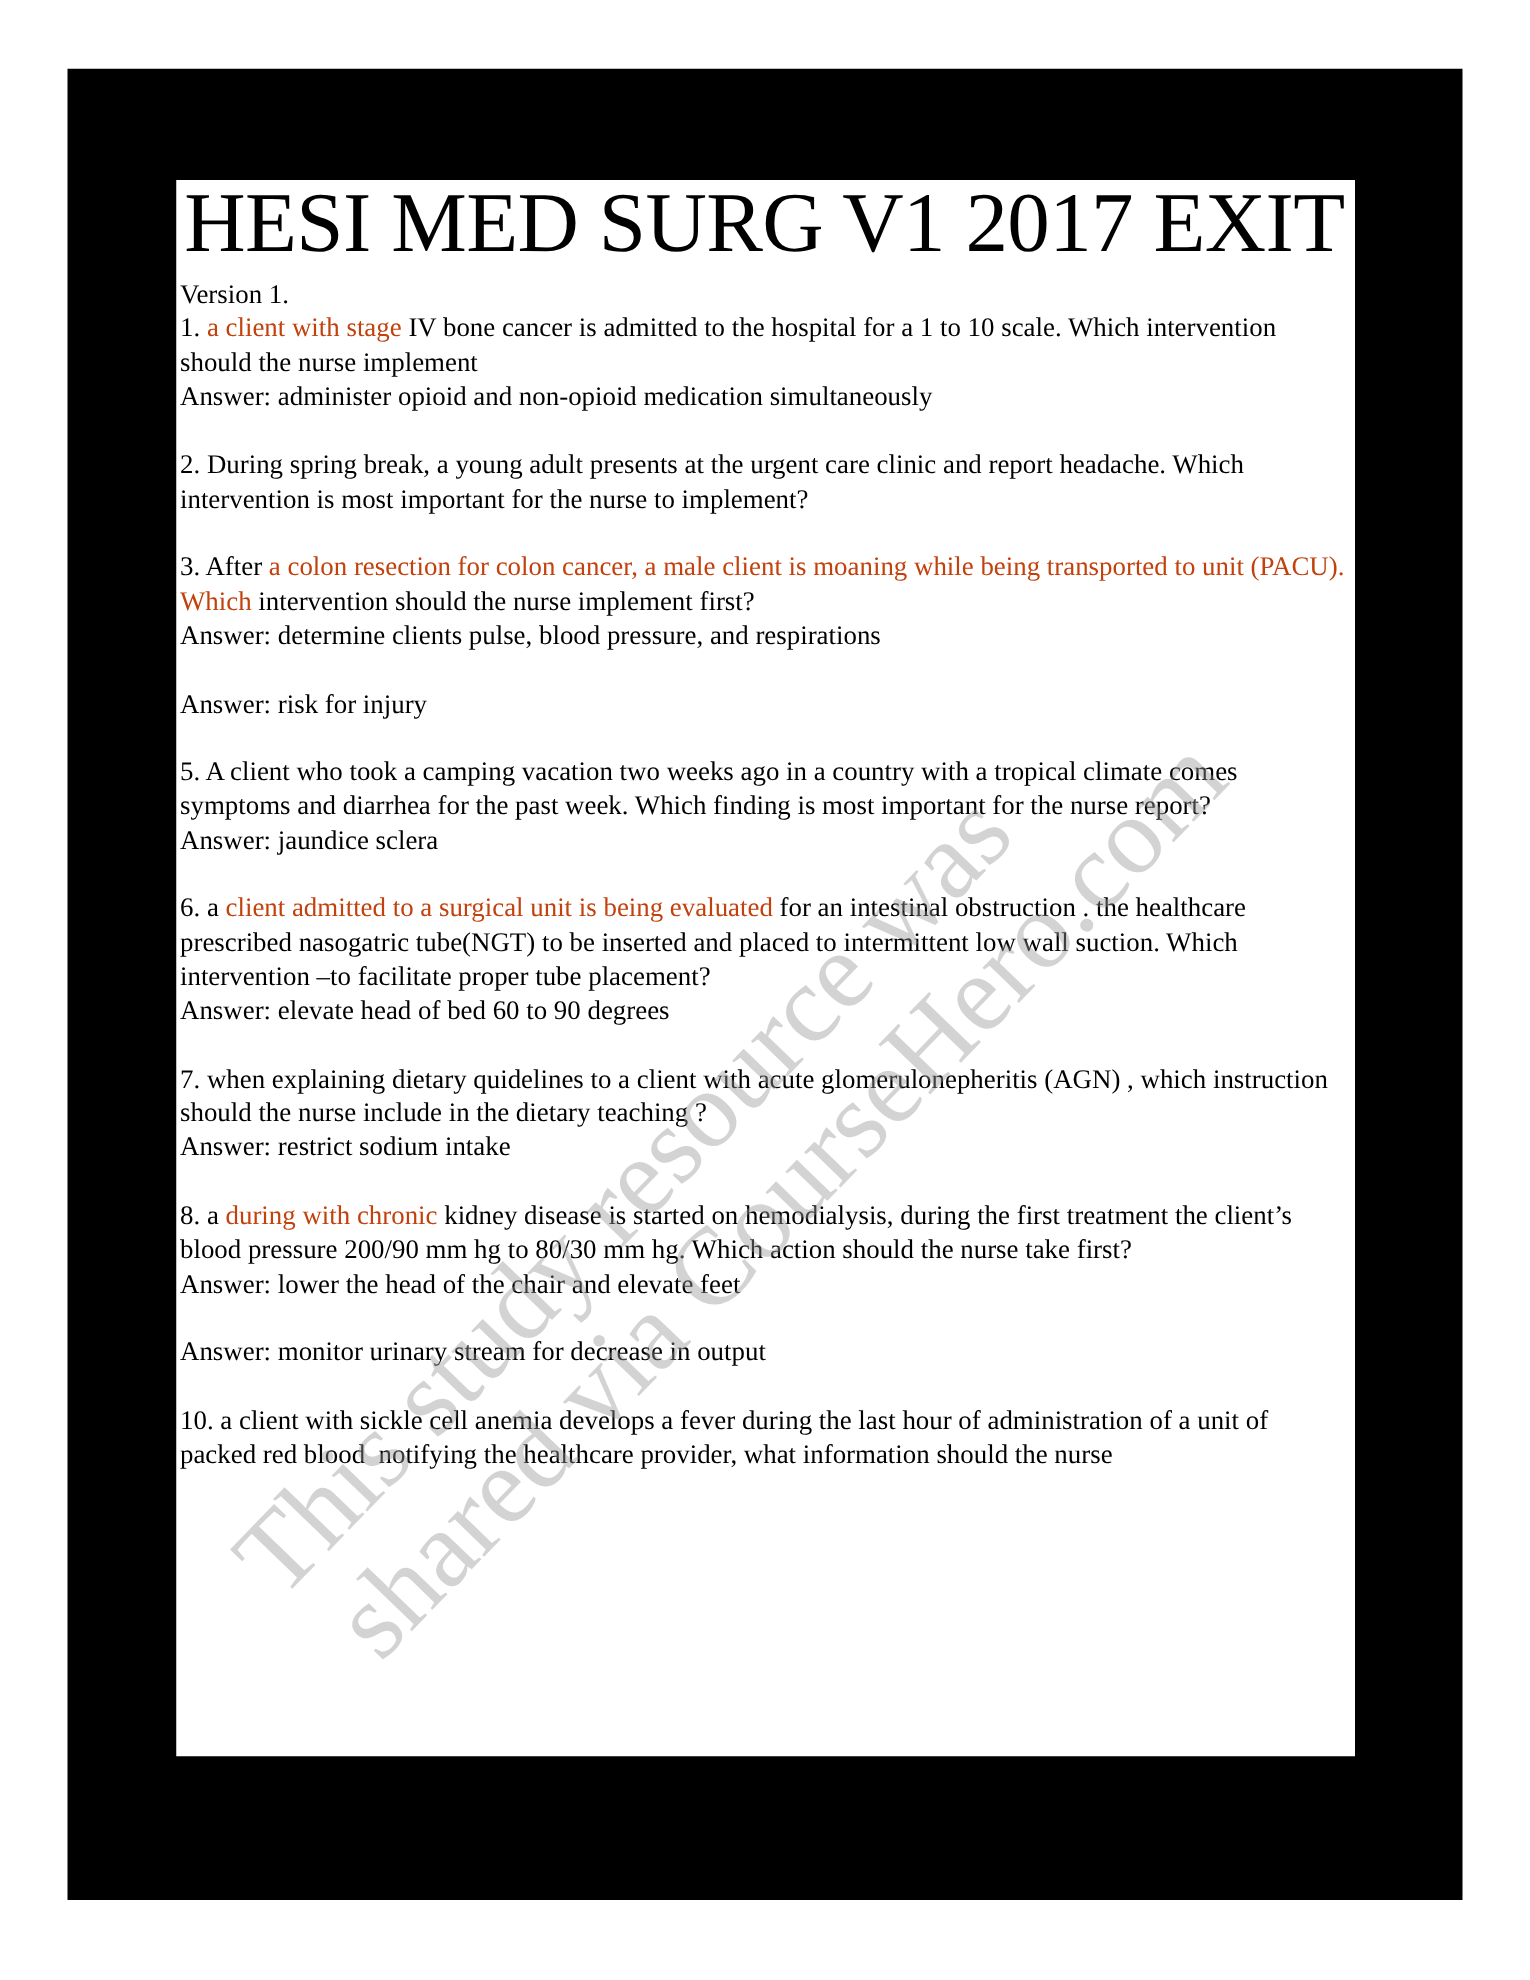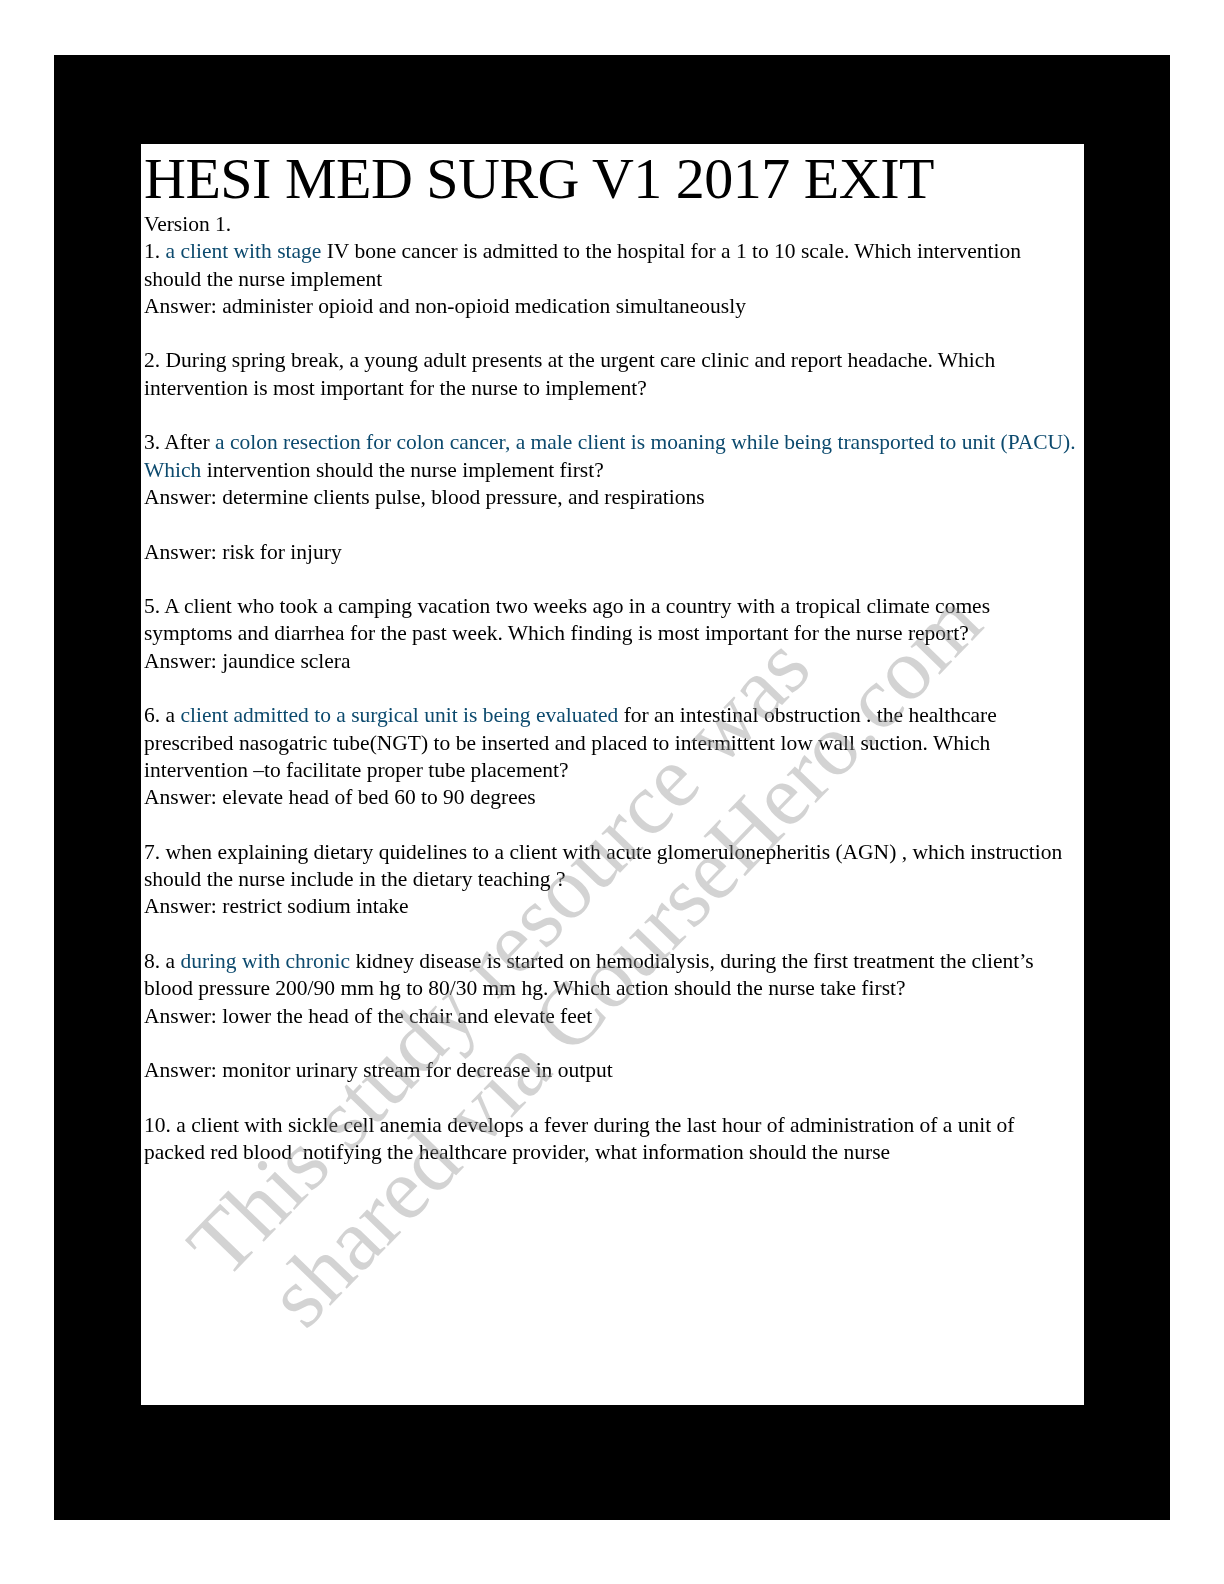--- a/index.html
+++ b/index.html
@@ -35,46 +35,46 @@
       position: absolute;
       left: 3px;
       top: 0;
       width: 935px;
       color: #000000;
       font-size: 21.5px;
       line-height: 27.3px;
       z-index: 1;
     }
     .title {
-      text-align: left;
-      font-size: 58px;
+      text-align: center;
+      font-size: 68px;
       line-height: 61px;
       margin-top: 4px;
-      margin-bottom: 2px;
+      margin-bottom: 13px;
       letter-spacing: -0.5px;
       font-weight: normal;
     }
     .version {
       margin: 0;
     }
     .question {
       margin: 0;
     }
     .q-text {
       margin: 0;
       white-space: pre-wrap;
     }
     .answer {
       margin: 0;
       font-weight: normal;
     }
     .spacer {
       height: 27.3px;
     }
-    .red { color: #0c4a6e; }
+    .red { color: #c2410c; }
 
     
     .watermark {
       position: absolute;
       z-index: 2;
       pointer-events: none;
       color: rgba(150,150,150,0.42);
       font-family: "Liberation Serif", "DejaVu Serif", serif;
       font-size: 88px;
       white-space: nowrap;

